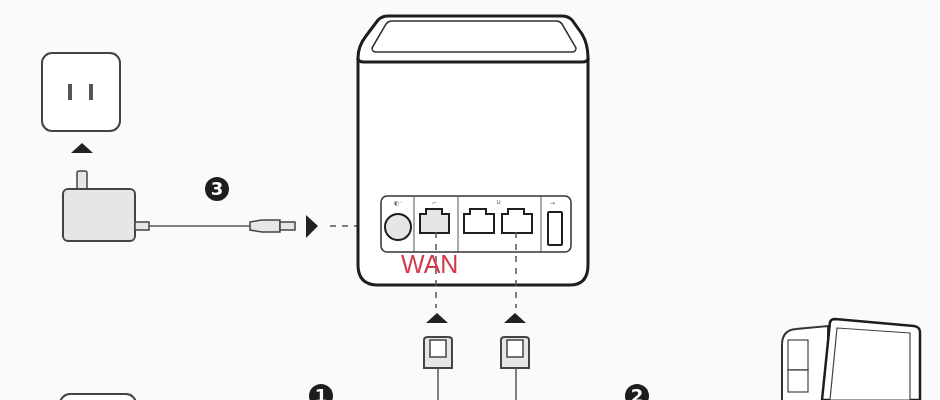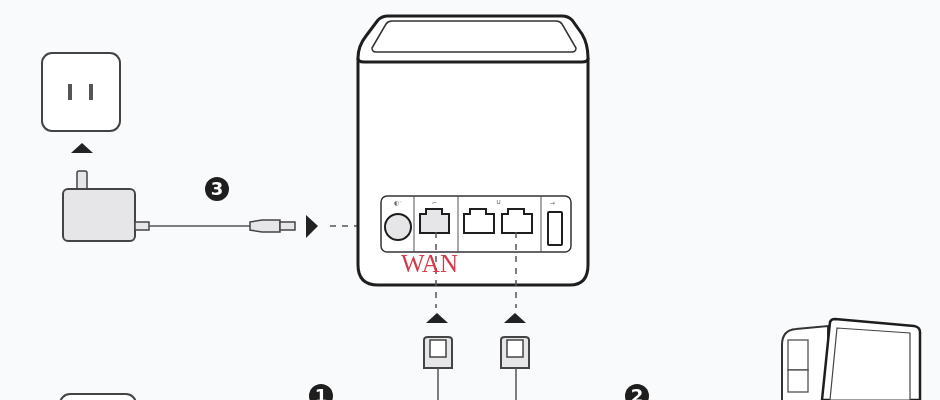--- a/index.html
+++ b/index.html
@@ -1,18 +1,18 @@
 <!DOCTYPE html>
 <html><head>
 <meta charset="utf-8">
 <style>
   html,body{margin:0;padding:0;}
   body{width:940px;height:400px;background:#f9fafc;overflow:hidden;position:relative;font-family:"Liberation Sans",sans-serif;}
   svg{position:absolute;left:0;top:0;}
-  .wan{position:absolute;left:401px;top:250px;font-size:25px;color:#d33a4a;font-family:Liberation Serif, serif;letter-spacing:0px;}
+  .wan{position:absolute;left:401px;top:250px;font-size:25px;color:#d33a4a;font-family:Liberation Sans, sans-serif;letter-spacing:0px;}
   .badge{position:absolute;width:24px;height:24px;border-radius:50%;background:#1e1e1e;color:#fff;font-weight:bold;font-size:18px;text-align:center;line-height:24px;font-family:"DejaVu Sans",sans-serif;}
 </style>
 </head>
 <body>
 
 <svg width="940" height="400" viewBox="0 0 940 400">
 
   <g>
     <rect x="42" y="53" width="78" height="78" rx="10" fill="#fff" stroke="#444" stroke-width="2"></rect>
     <rect x="68" y="84" width="4" height="16" fill="#555"></rect>

